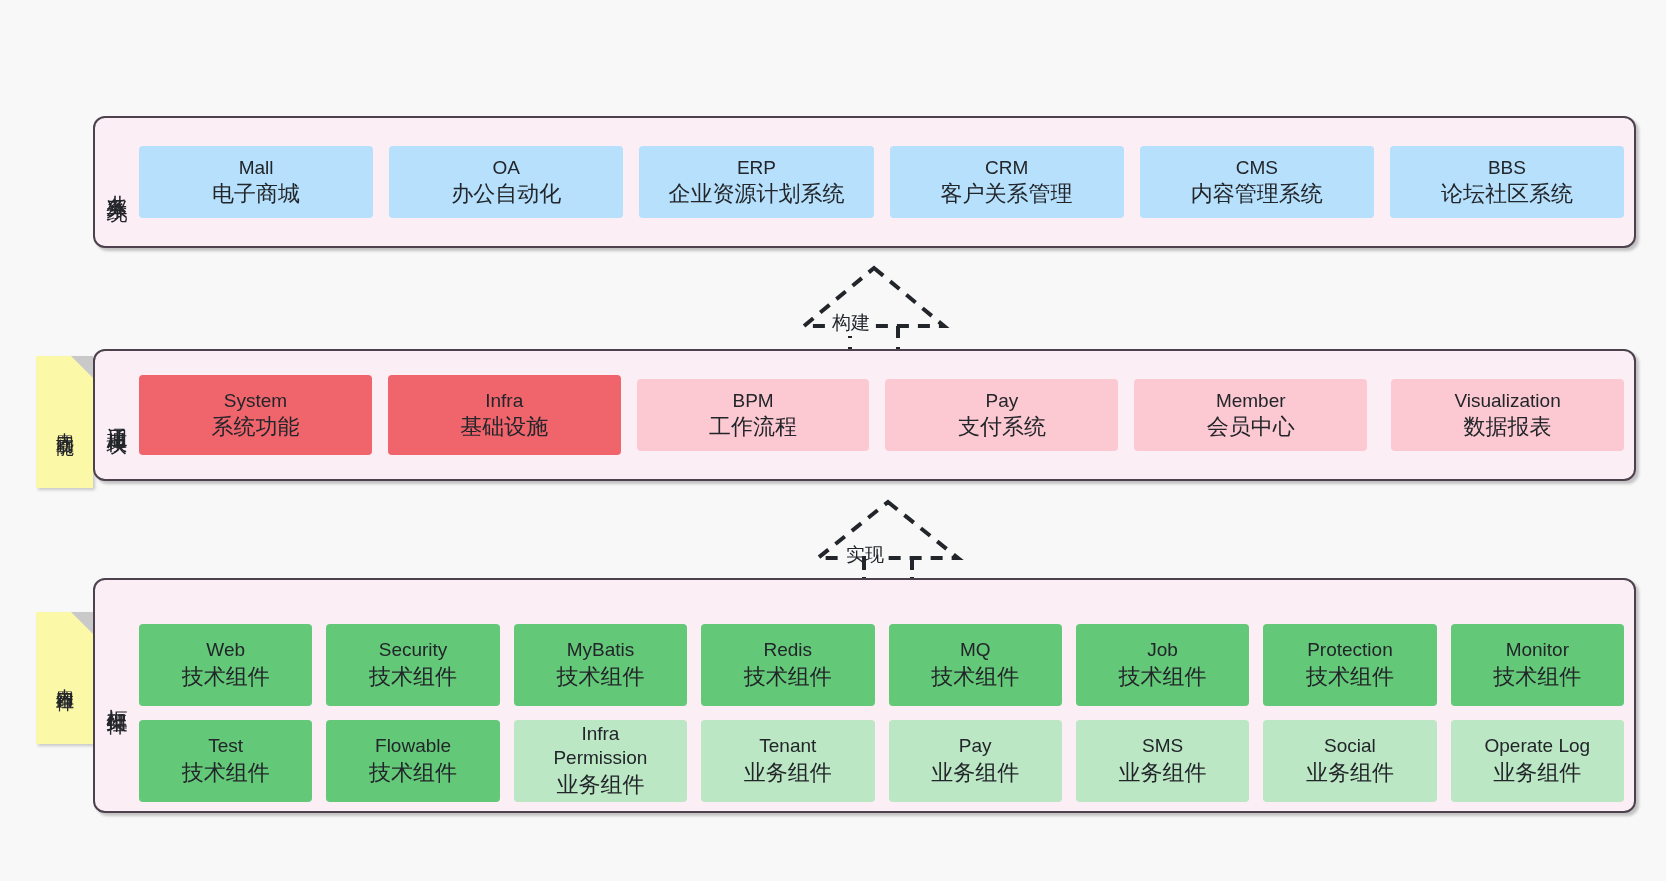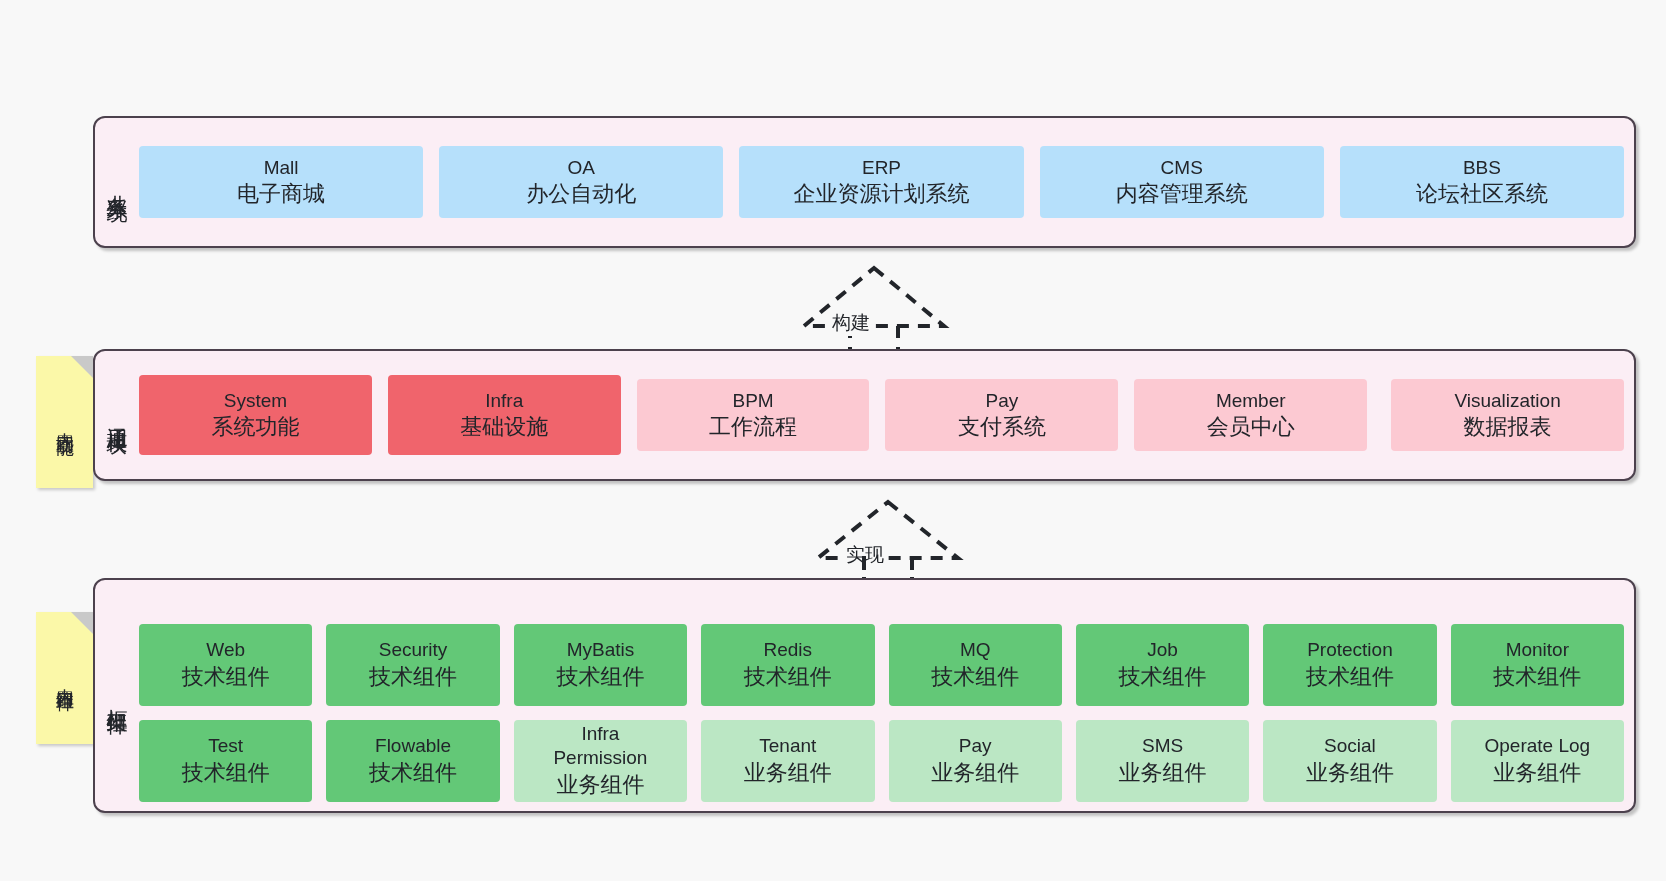--- a/index.html
+++ b/index.html
@@ -141,20 +141,24 @@
         </div>
         <div class="card c-blue" style="height:72px;">
           <div class="t1">OA</div>
           <div class="t2">办公自动化</div>
         </div>
         <div class="card c-blue" style="height:72px;">
           <div class="t1">ERP</div>
           <div class="t2">企业资源计划系统</div>
         </div>
         <div class="card c-blue" style="height:72px;">
+          <div class="t1">CRM</div>
+          <div class="t2">客户关系管理</div>
+        </div>
+        <div class="card c-blue" style="height:72px;">
           <div class="t1">CMS</div>
           <div class="t2">内容管理系统</div>
         </div>
         <div class="card c-blue" style="height:72px;">
           <div class="t1">BBS</div>
           <div class="t2">论坛社区系统</div>
         </div>
       </div>
     </div>
   </div>

